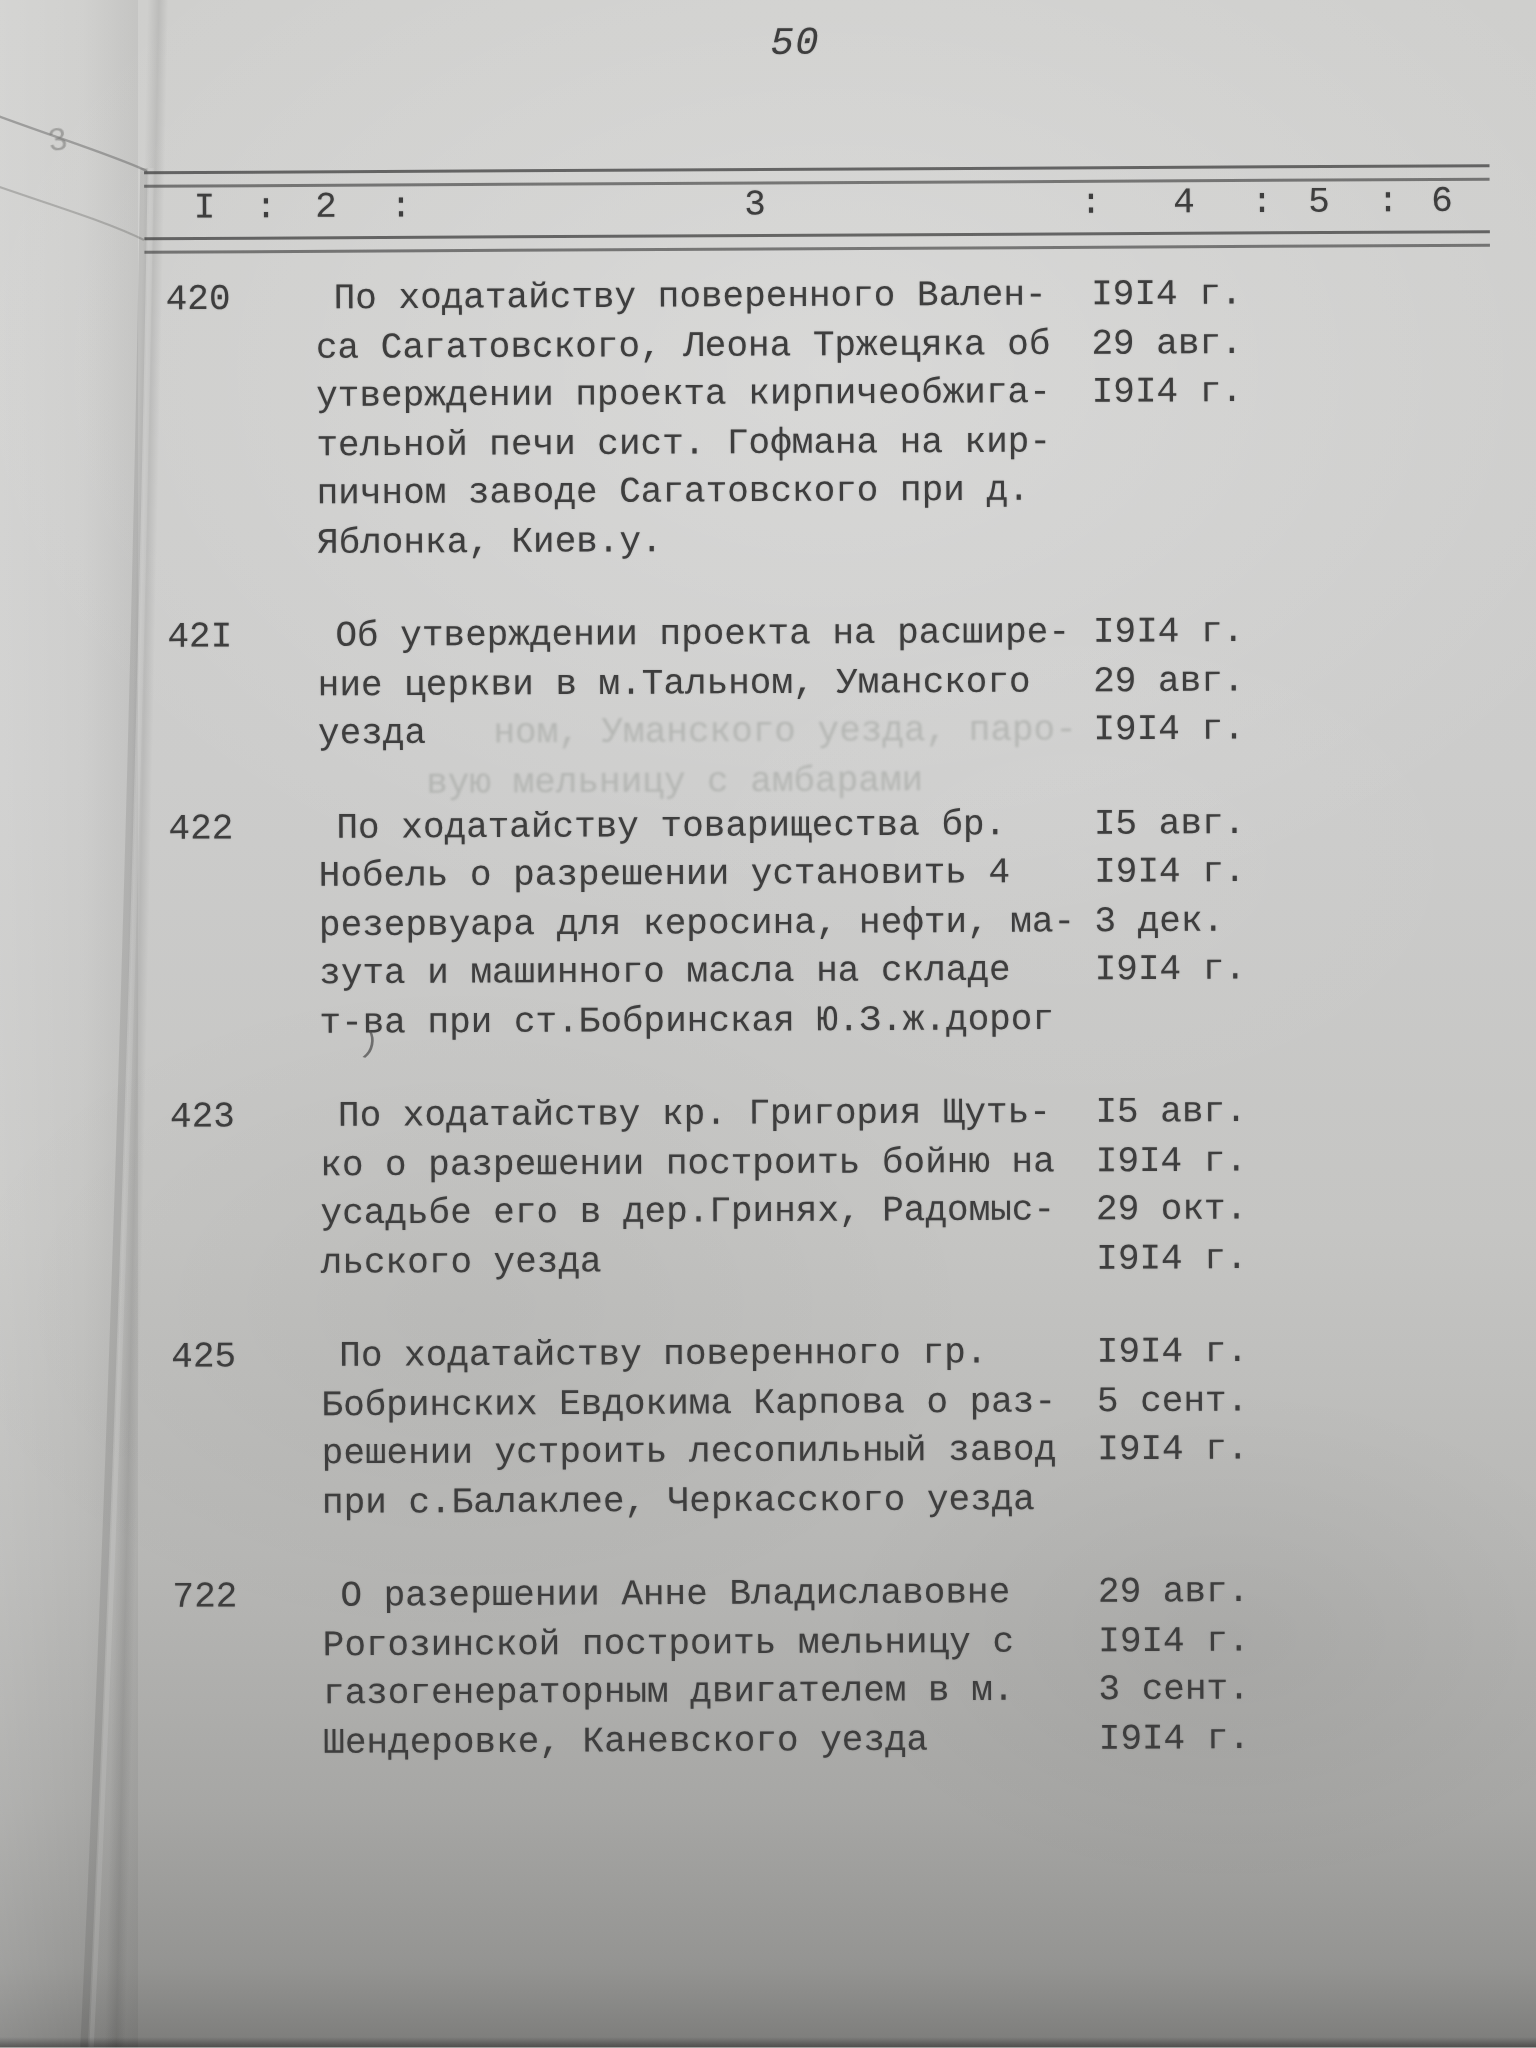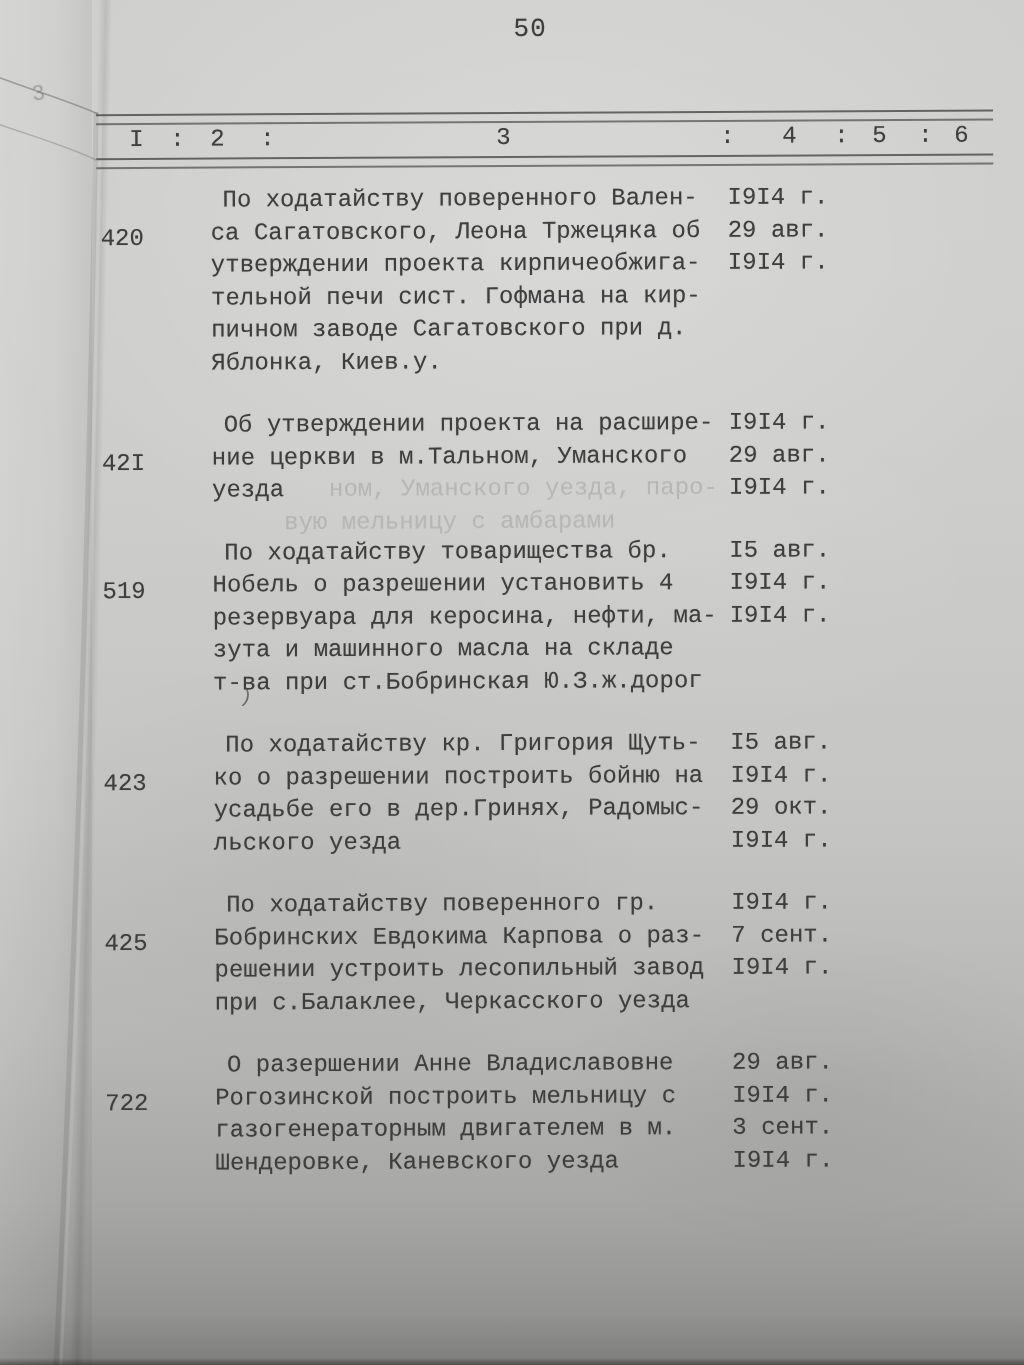--- a/index.html
+++ b/index.html
@@ -37,34 +37,34 @@
   }
   svg.artifacts{position:absolute;left:0;top:0;pointer-events:none;}
   .under-digit{
     position:absolute;left:32px;top:82px;
     font-size:22px;color:rgba(116,116,114,0.55);
     filter:blur(0.5px);transform:rotate(-8deg);
   }
   
   .sheet{position:absolute;inset:0;transform:rotate(-0.3deg);transform-origin:50% 50%;}
   .ink{color:#3e3e3e;text-shadow:0 0 1px rgba(62,62,62,0.35);}
-  .page-number{position:absolute;left:517px;top:14px;font-size:26px;letter-spacing:1px;}
+  .page-number{position:absolute;left:517px;top:14px;font-size:26px;letter-spacing:1px;font-style:italic;}
   
   .header{position:absolute;left:99px;top:112px;width:897px;height:52px;}
   .rule{position:absolute;left:0;width:100%;height:7px;
         border-top:2px solid rgba(58,58,58,0.72);
         border-bottom:2px solid rgba(58,58,58,0.62);}
   .rule.top{top:0;}
   .rule.bottom{top:44px;}
   .hcell{position:absolute;top:11px;font-size:24px;line-height:30px;}
   
   .entries{position:absolute;left:100px;top:183px;width:880px;}
   .entry{position:relative;display:grid;grid-template-columns:113px 517px auto;margin-bottom:30px;}
   .line{height:32.5px;line-height:32.5px;font-size:24px;white-space:pre;}
-  .num{padding-left:3px;margin-top:38px;}
+  .num{padding-left:13px;}
   .text .line:first-child{text-indent:12px;}
   .ghost{
     position:absolute;font-size:24px;line-height:32.5px;white-space:pre;
     color:#90948f;opacity:0.42;filter:blur(0.7px);text-shadow:none;
   }
   .stray-mark{
     position:absolute;left:240px;top:684px;font-size:20px;
     color:rgba(72,72,72,0.7);transform:rotate(12deg);text-shadow:none;
   }
 </style>
@@ -131,31 +131,32 @@
         </div>
         <div class="dates">
           <div class="line">I9I4 г.</div>
           <div class="line">29 авг.</div>
           <div class="line">I9I4 г.</div>
         </div>
         <div class="ghost" style="left: 230px; top: 65px;">ном, Уманского уезда, паро-</div>
         <div class="ghost" style="left: 185px; top: 97.5px;">вую мельницу с амбарами</div>
       </div>
       <div class="entry">
-        <div class="num line">519</div>
+        <div class="num line">422</div>
         <div class="text">
           <div class="line">По ходатайству товарищества бр.</div>
           <div class="line">Нобель о разрешении установить 4</div>
           <div class="line">резервуара для керосина, нефти, ма-</div>
           <div class="line">зута и машинного масла на складе</div>
           <div class="line">т-ва при ст.Бобринская Ю.З.ж.дорог</div>
         </div>
         <div class="dates">
           <div class="line">I5 авг.</div>
           <div class="line">I9I4 г.</div>
+          <div class="line">3 дек.</div>
           <div class="line">I9I4 г.</div>
         </div>
       </div>
       <div class="entry">
         <div class="num line">423</div>
         <div class="text">
           <div class="line">По ходатайству кр. Григория Щуть-</div>
           <div class="line">ко о разрешении построить бойню на</div>
           <div class="line">усадьбе его в дер.Гринях, Радомыс-</div>
           <div class="line">льского уезда</div>
@@ -170,21 +171,21 @@
       <div class="entry">
         <div class="num line">425</div>
         <div class="text">
           <div class="line">По ходатайству поверенного гр.</div>
           <div class="line">Бобринских Евдокима Карпова о раз-</div>
           <div class="line">решении устроить лесопильный завод</div>
           <div class="line">при с.Балаклее, Черкасского уезда</div>
         </div>
         <div class="dates">
           <div class="line">I9I4 г.</div>
-          <div class="line">7 сент.</div>
+          <div class="line">5 сент.</div>
           <div class="line">I9I4 г.</div>
         </div>
       </div>
       <div class="entry">
         <div class="num line">722</div>
         <div class="text">
           <div class="line">О разершении Анне Владиславовне</div>
           <div class="line">Рогозинской построить мельницу с</div>
           <div class="line">газогенераторным двигателем в м.</div>
           <div class="line">Шендеровке, Каневского уезда</div>

